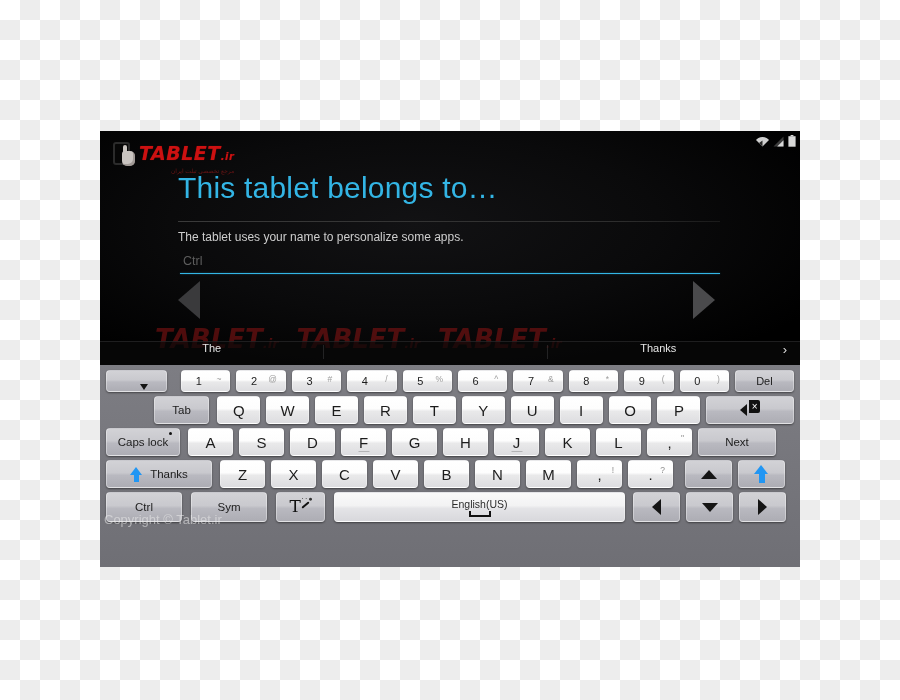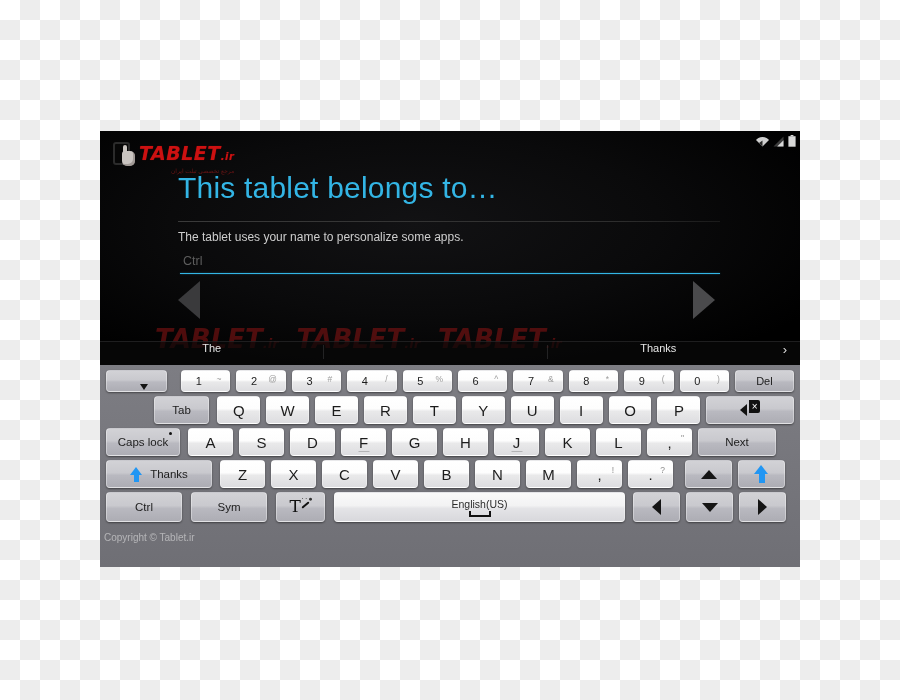--- a/index.html
+++ b/index.html
@@ -323,22 +323,22 @@
   .tri.up    { border-left: 8px solid transparent; border-right: 8px solid transparent; border-bottom: 9px solid #151515; }
   .tri.down  { border-left: 8px solid transparent; border-right: 8px solid transparent; border-top: 9px solid #151515; }
   .tri.left  { border-top: 8px solid transparent; border-bottom: 8px solid transparent; border-right: 9px solid #151515; }
   .tri.right { border-top: 8px solid transparent; border-bottom: 8px solid transparent; border-left: 9px solid #151515; }
 
   .key.arrowkey { height: 28px; }
   .gapl { margin-left: 6px; }
 
   
   #copyright {
-    position: absolute; left: 4px; bottom: 24px;
-    font-size: 10px; color: rgba(235,235,235,.55);
+    position: absolute; left: 4px; bottom: 40px;
+    font-size: 13px; color: rgba(235,235,235,.55);
     pointer-events: none;
     white-space: nowrap;
   }
 </style>
 </head>
 <body>
 
 <div id="device">
 
   <div id="screen">

